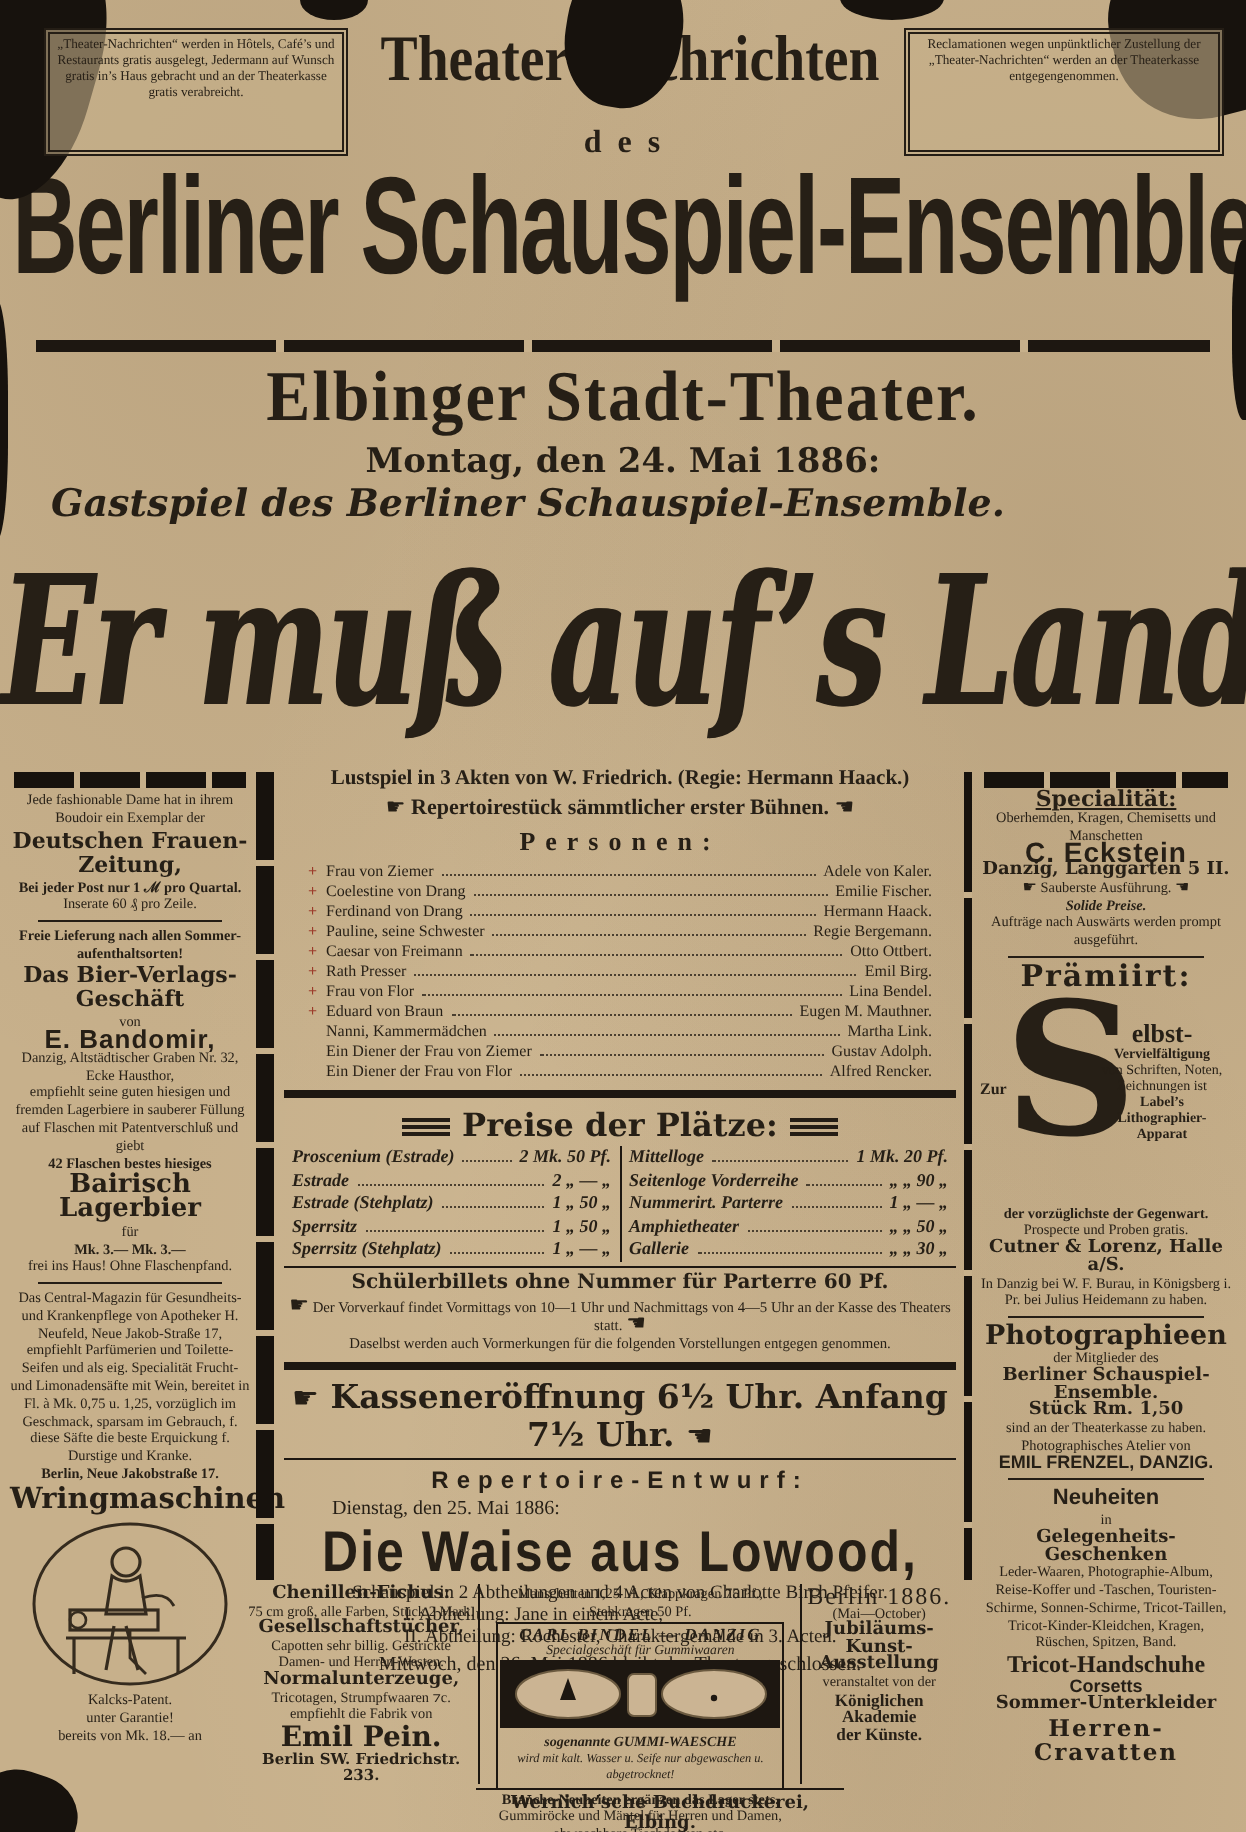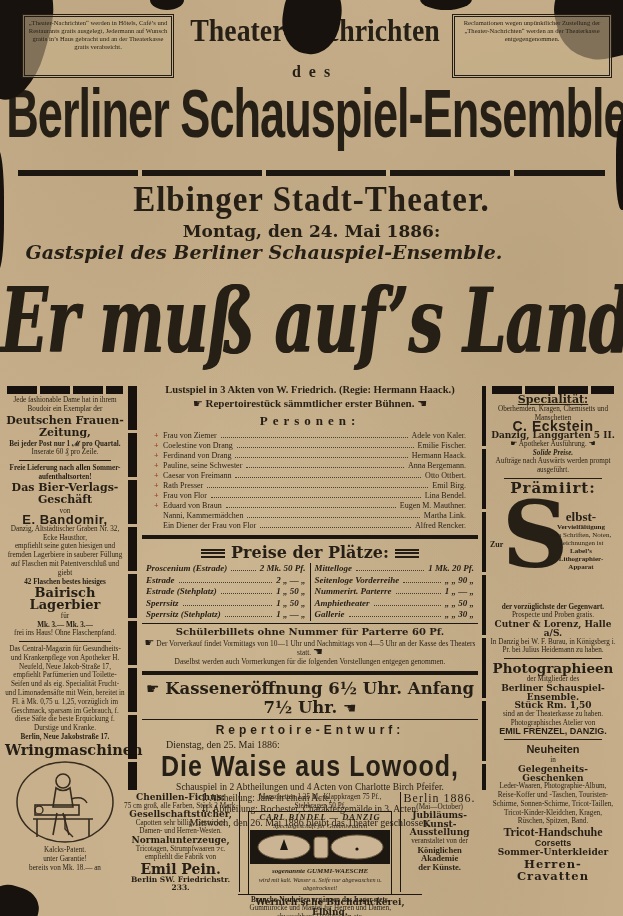--- a/index.html
+++ b/index.html
@@ -196,21 +196,21 @@
       <div class="cast-row">
           <span class="cast-mark">+</span>
           <span class="cast-role">Ferdinand von Drang</span>
           <span class="leader"></span>
           <span class="cast-actor">Hermann Haack.</span>
         </div>
       <div class="cast-row">
           <span class="cast-mark">+</span>
           <span class="cast-role">Pauline, seine Schwester</span>
           <span class="leader"></span>
-          <span class="cast-actor">Anna Bergemann.</span>
+          <span class="cast-actor">Regie Bergemann.</span>
         </div>
       <div class="cast-row">
           <span class="cast-mark">+</span>
           <span class="cast-role">Caesar von Freimann</span>
           <span class="leader"></span>
           <span class="cast-actor">Otto Ottbert.</span>
         </div>
       <div class="cast-row">
           <span class="cast-mark">+</span>
           <span class="cast-role">Rath Presser</span>
@@ -227,20 +227,26 @@
           <span class="cast-mark">+</span>
           <span class="cast-role">Eduard von Braun</span>
           <span class="leader"></span>
           <span class="cast-actor">Eugen M. Mauthner.</span>
         </div>
       <div class="cast-row">
           <span class="cast-mark"></span>
           <span class="cast-role">Nanni, Kammermädchen</span>
           <span class="leader"></span>
           <span class="cast-actor">Martha Link.</span>
+        </div>
+      <div class="cast-row">
+          <span class="cast-mark"></span>
+          <span class="cast-role">Ein Diener der Frau von Ziemer</span>
+          <span class="leader"></span>
+          <span class="cast-actor">Gustav Adolph.</span>
         </div>
       <div class="cast-row">
           <span class="cast-mark"></span>
           <span class="cast-role">Ein Diener der Frau von Flor</span>
           <span class="leader"></span>
           <span class="cast-actor">Alfred Rencker.</span>
         </div>
     </div>
 
     <div class="rule-heavy"></div>
@@ -332,21 +338,21 @@
 
   <div class="col-right">
     <div class="top-tab"></div>
     <div>
       <div class="ad-h2" style="text-decoration:underline;font-size:11px;">Specialität:</div>
       <span class="sm">Oberhemden, Kragen, Chemisetts und Manschetten</span>
       <div class="ad-name" style="font-size:14px;">C. Eckstein</div>
       <div class="ad-h2">Danzig, Langgarten 5 II.</div>
       <div class="sm">
         <span class="hand" style="font-size:8px">☛</span>
-        <span>Apotheker Ausführung.</span>
+        <span>Sauberste Ausführung.</span>
         <span class="hand" style="font-size:8px">☚</span>
       </div>
       <div class="sm" style="font-style:italic;font-weight:bold;">Solide Preise.</div>
       <span class="sm">Aufträge nach Auswärts werden prompt ausgeführt.</span>
     </div>
     <div class="divider-sq"></div>
     <div>
       <div class="ad-h" style="font-size:15px;letter-spacing:1px;">Prämiirt:</div>
       <div class="selbst">
         <span class="bigS">S</span>

